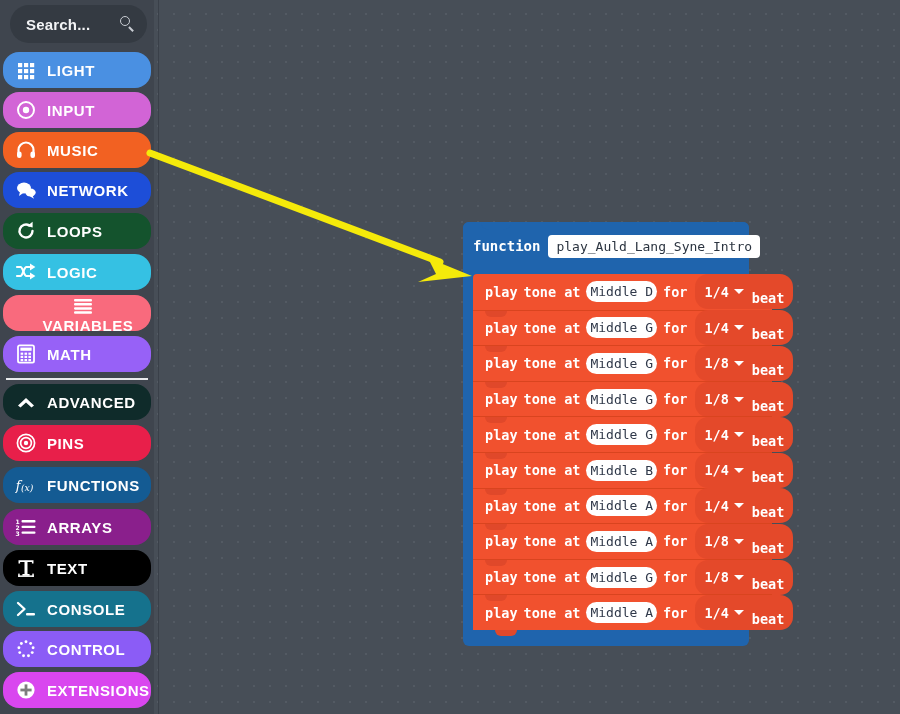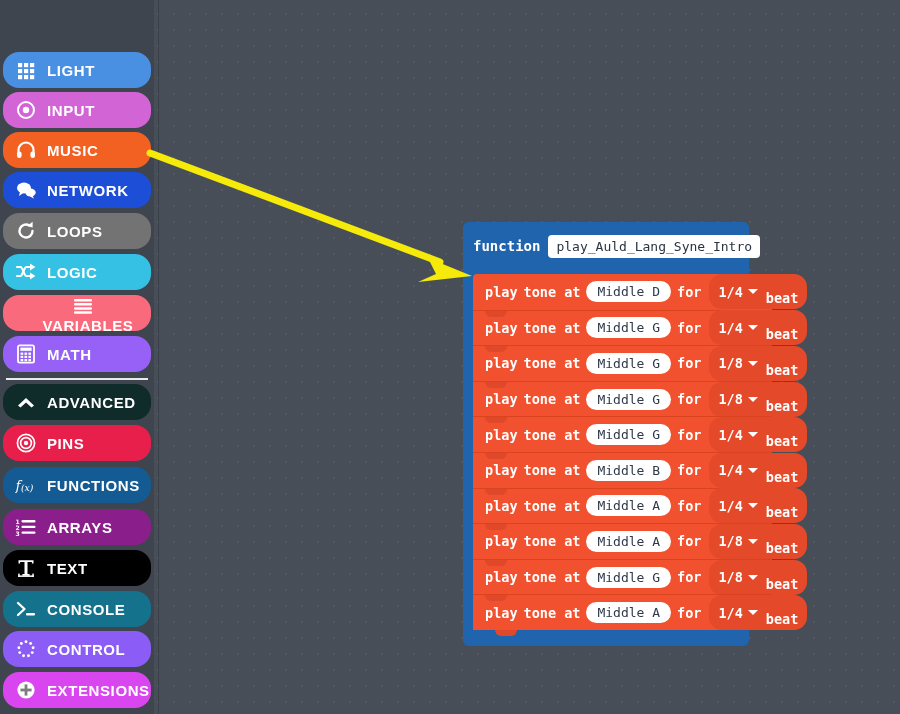--- a/index.html
+++ b/index.html
@@ -110,21 +110,21 @@
     position:absolute;left:12px;top:0;width:22px;height:6px;
     background:#e0482a;border-radius:0 0 7px 7px;
   }
   .prow:first-child .notch{display:none;}
   .ptxt{
     color:#ffffff;font-family:"DejaVu Sans Mono","Liberation Mono",monospace;
     font-size:13.5px;font-weight:bold;white-space:nowrap;
   }
   .note-field{
     margin:0 6px;background:#ffffff;border-radius:12px;
-    padding:2px 11px;color:#30394a;
+    padding:2px 4px;color:#30394a;
     font-family:"DejaVu Sans Mono","Liberation Mono",monospace;
     font-size:13px;line-height:17px;white-space:nowrap;
   }
   .dur-field{
     margin-left:8px;background:#e4492a;border-radius:13px;
     padding:3px 9px;display:flex;align-items:center;gap:5px;
     white-space:nowrap;
   }
   .dur-val{
     color:#ffffff;font-family:"DejaVu Sans Mono","Liberation Mono",monospace;
@@ -146,20 +146,24 @@
   #arrow{position:absolute;left:0;top:0;width:900px;height:714px;z-index:9;pointer-events:none;}
 </style>
 </head>
 <body>
 
 <div id="workspace"></div>
 <div id="wsdivider"></div>
 
 <div id="toolbox">
 
+  <div id="search-box">
+    <div id="search-input-text">Search...</div>
+    <div class="mag"></div>
+  </div>
 
   <div id="cat-list">
       <div class="cat" style="top: 52px; background: rgb(74, 144, 226);">
         <span class="ico">
           <svg width="22" height="22" viewBox="0 0 22 22">
             <rect x="3" y="4" width="4.2" height="4.2" fill="#ffffff"></rect>
             <rect x="9" y="4" width="4.2" height="4.2" fill="#ffffff"></rect>
             <rect x="15" y="4" width="4.2" height="4.2" fill="#ffffff"></rect>
             <rect x="3" y="10" width="4.2" height="4.2" fill="#ffffff"></rect>
             <rect x="9" y="10" width="4.2" height="4.2" fill="#ffffff"></rect>
@@ -194,21 +198,21 @@
         <span class="ico">
           <svg width="22" height="22" viewBox="0 0 22 22">
             <ellipse cx="9" cy="9" rx="7" ry="5.4" fill="#ffffff"></ellipse>
             <path d="M5 12.5 L4 17 L8.6 13.8 Z" fill="#ffffff"></path>
             <ellipse cx="15.5" cy="13.5" rx="5.2" ry="4" fill="#ffffff" stroke="none"></ellipse>
             <path d="M17.5 16.4 L19 19.8 L14.8 17.2 Z" fill="#ffffff"></path>
           </svg>
         </span>
         <span class="lbl">NETWORK</span>
       </div>
-      <div class="cat" style="top: 213px; background: #737373;">
+      <div class="cat" style="top: 213px; background: #14532d;">
         <span class="ico">
           <svg width="22" height="22" viewBox="0 0 22 22">
             <path d="M17.5 11 a6.5 6.5 0 1 1 -3.2 -5.6" fill="none" stroke="#ffffff" stroke-width="2.4" stroke-linecap="round"></path>
             <polygon points="17.6,1.8 17.6,7.4 12.2,6" fill="#ffffff"></polygon>
           </svg>
         </span>
         <span class="lbl">LOOPS</span>
       </div>
       <div class="cat" style="top: 254px; background: rgb(53, 193, 227);">
         <span class="ico">

